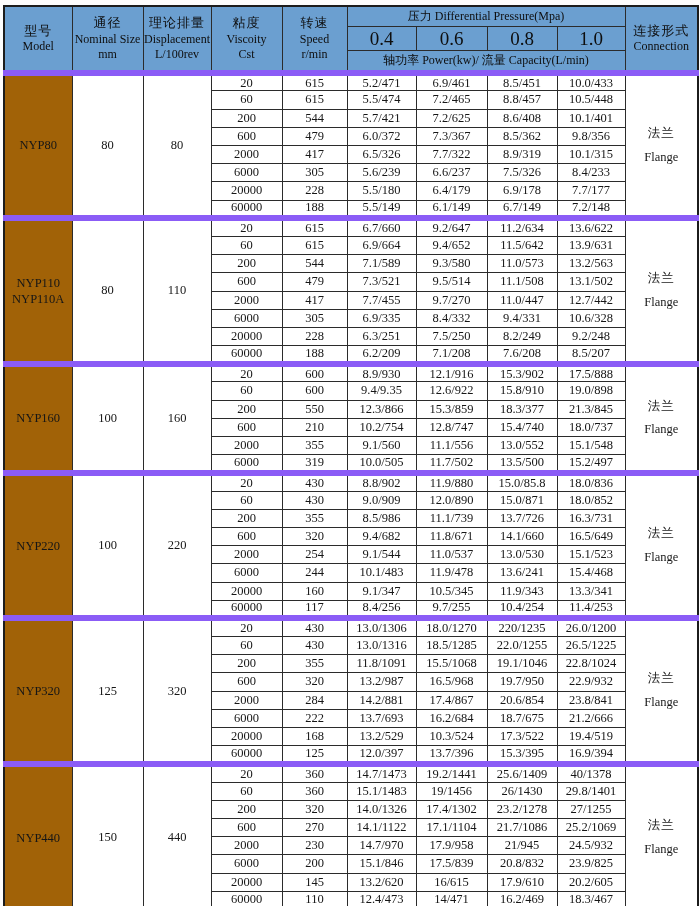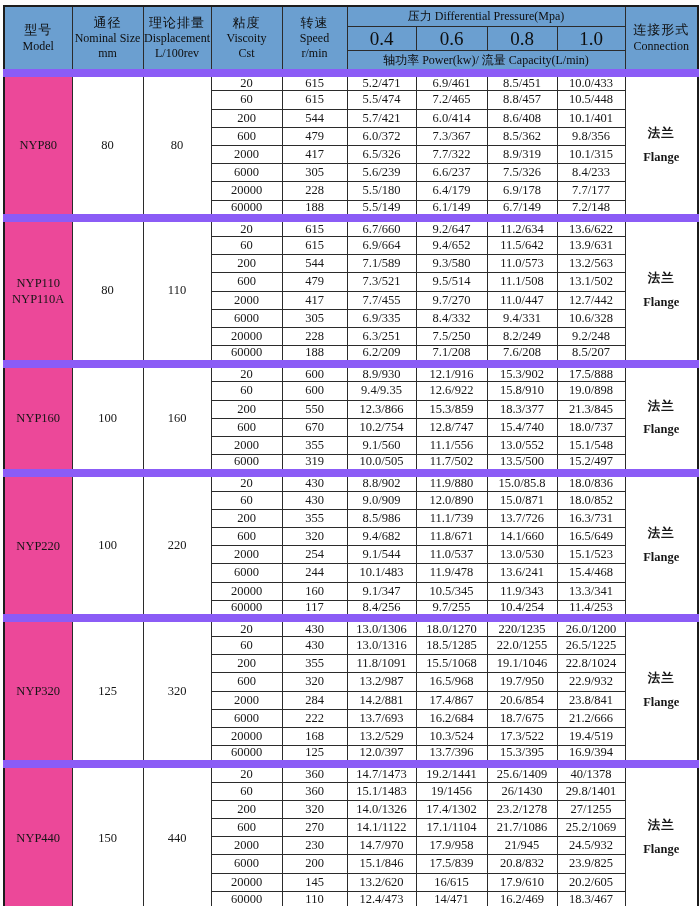--- a/index.html
+++ b/index.html
@@ -35,27 +35,27 @@
   thead tr.hdr-row-3 th { height: 22px; }
   thead tr.hdr-row-3 th, thead th[rowspan] { border-bottom: 2px solid #404040; margin-top: 8px; }
   thead .zh { font-size: 13px; letter-spacing: 1px; }
   tbody td {
     font-size: 12.5px;
     height: 18.2px;
     line-height: 1.05;
     background: #ffffff;
   }
   tbody td.model-cell {
-    background: #ec4899;
+    background: #a16207;
     font-size: 12.5px;
     line-height: 1.3;
   }
-  tbody td.connection-cell { line-height: 1.9; font-size: 12.5px; font-weight: bold; }
+  tbody td.connection-cell { line-height: 1.9; font-size: 12.5px; }
   tbody td.connection-cell .zh { letter-spacing: 1px; }
-  tr.section-start td { border-top: 8px solid #8b5cf6; }
+  tr.section-start td { border-top: 6px solid #8b5cf6; }
 </style>
 </head>
 <body>
 
 <div class="page">
   <table class="spec-table">
     <colgroup>
       <col style="width:68px">
         <col style="width:71px">
         <col style="width:68px">
@@ -132,21 +132,21 @@
           <td>615</td>
           <td>5.5/474</td>
           <td>7.2/465</td>
           <td>8.8/457</td>
           <td>10.5/448</td>
         </tr>
         <tr>
           <td>200</td>
           <td>544</td>
           <td>5.7/421</td>
-          <td>6.0/414</td>
+          <td>7.2/625</td>
           <td>8.6/408</td>
           <td>10.1/401</td>
         </tr>
         <tr>
           <td>600</td>
           <td>479</td>
           <td>6.0/372</td>
           <td>7.3/367</td>
           <td>8.5/362</td>
           <td>9.8/356</td>
@@ -285,21 +285,21 @@
         <tr>
           <td>200</td>
           <td>550</td>
           <td>12.3/866</td>
           <td>15.3/859</td>
           <td>18.3/377</td>
           <td>21.3/845</td>
         </tr>
         <tr>
           <td>600</td>
-          <td>670</td>
+          <td>210</td>
           <td>10.2/754</td>
           <td>12.8/747</td>
           <td>15.4/740</td>
           <td>18.0/737</td>
         </tr>
         <tr>
           <td>2000</td>
           <td>355</td>
           <td>9.1/560</td>
           <td>11.1/556</td>

